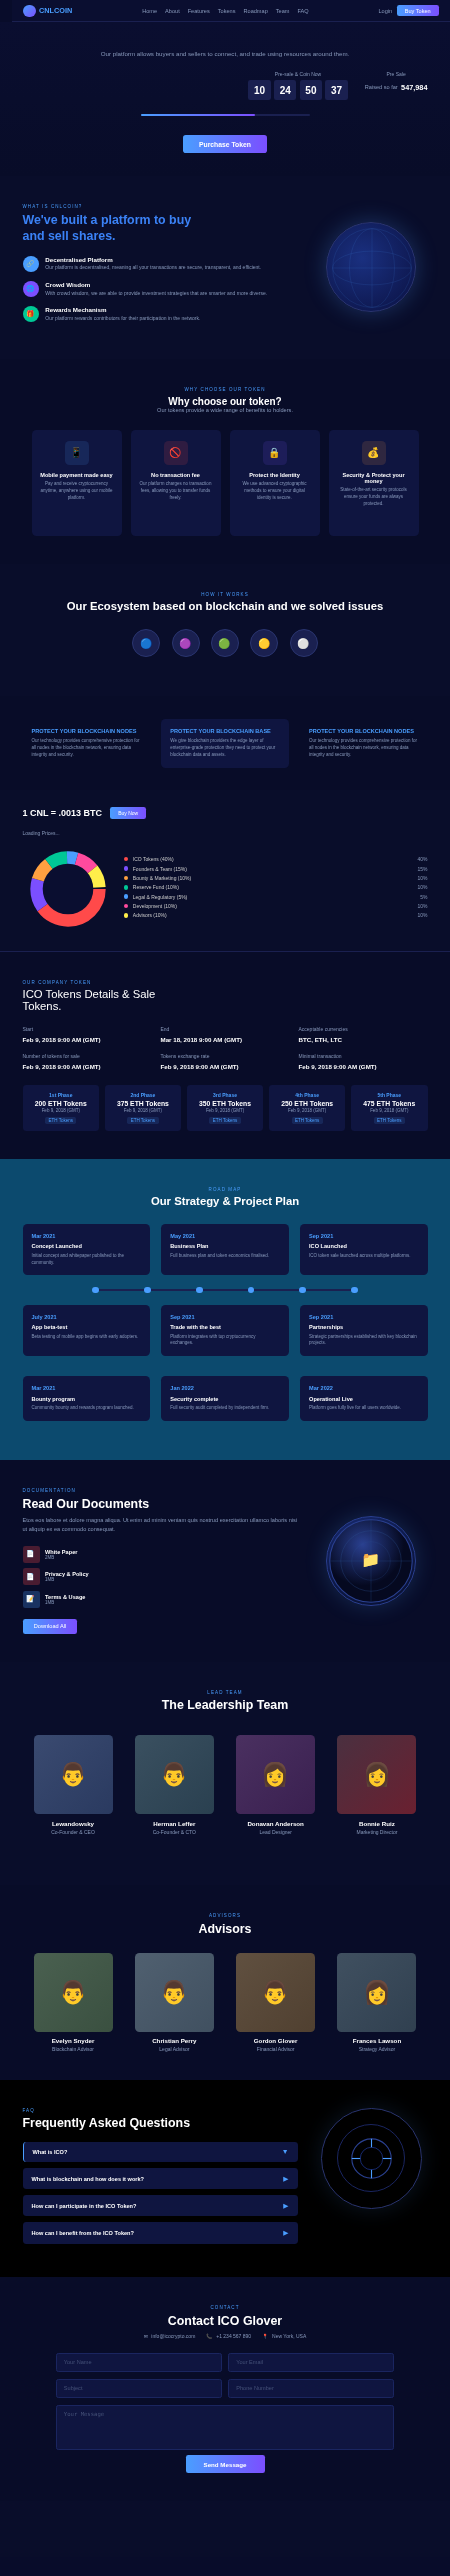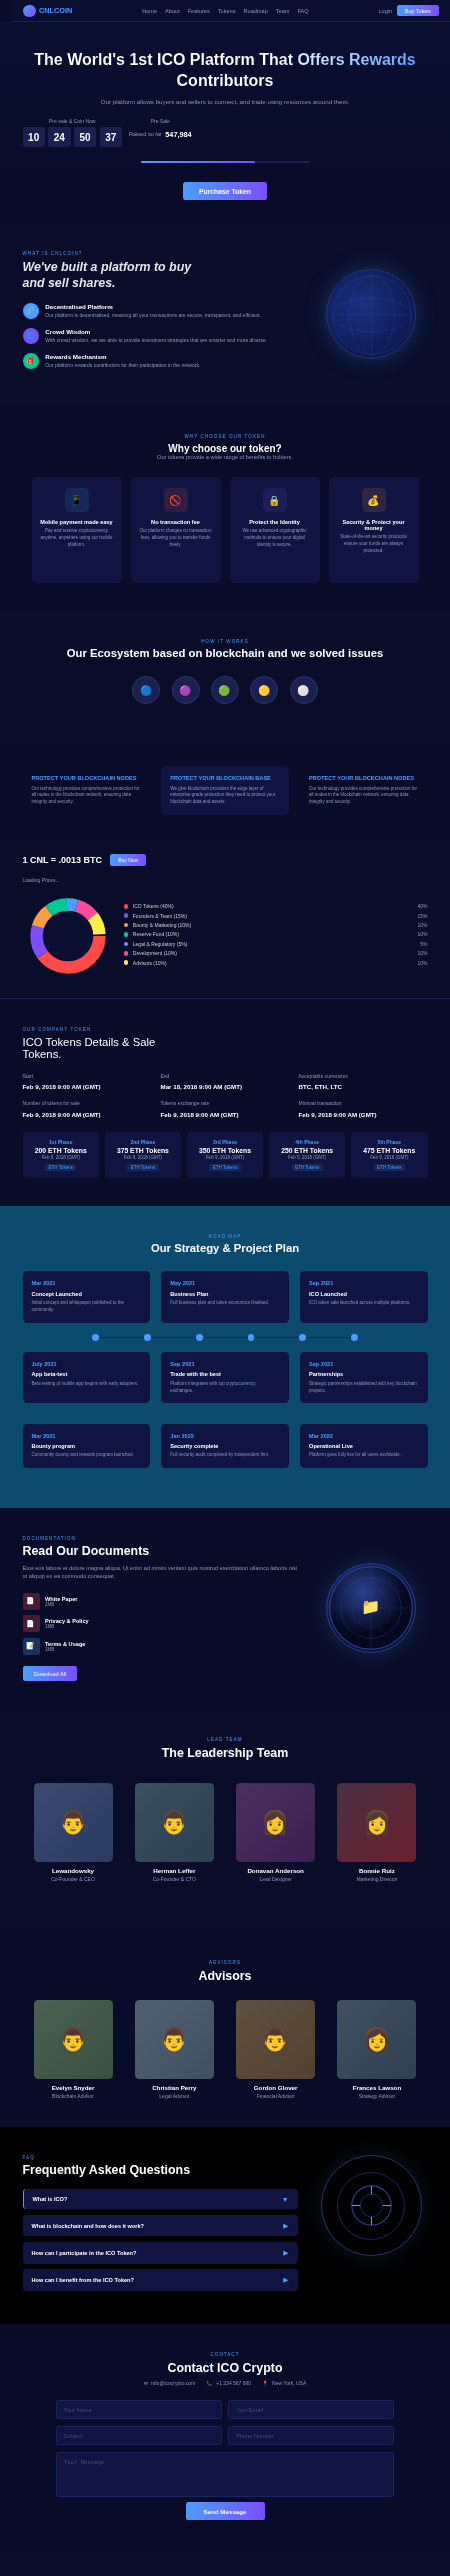--- a/index.html
+++ b/index.html
@@ -69,22 +69,22 @@
       -webkit-background-clip: text;
       -webkit-text-fill-color: transparent;
     }
     .hero p {
       font-size: 6.2px;
       color: #8899bb;
       margin-bottom: 13.5px;
     }
     .hero-counters {
       display: flex;
-      justify-content: flex-start;
-      gap: 7px;
+      justify-content: flex-end;
+      gap: 17px;
       margin-bottom: 13.5px;
     }
     .hero-counter-group {
       text-align: center;
     }
     .hero-counter-label {
       font-size: 5px;
       color: #8899bb;
       margin-bottom: 3.4px;
     }
@@ -134,21 +134,21 @@
       gap: 22.5px;
       align-items: center;
     }
     .about-text { flex: 1; }
     .about-text h2 {
       font-size: 12.4px;
       font-weight: 800;
       margin-bottom: 11.3px;
       line-height: 1.3;
     }
-    .about-text h2 span { color: #e5e5e5; font-style: italic; }
+    .about-text h2 span { color: #3b82f6; }
     .feature-item {
       display: flex;
       align-items: flex-start;
       gap: 6.8px;
       margin-bottom: 9px;
     }
     .feature-icon {
       width: 16px; height: 16px;
       border-radius: 50%;
       display: flex;
@@ -644,21 +644,20 @@
     <span>Team</span>
     <span>FAQ</span>
   </nav>
   <div style="display:flex;gap:4.5px;align-items:center;">
     <span style="font-size:5.6px;color:#8899bb;cursor:pointer;">Login</span>
     <button class="header-btn">Buy Token</button>
   </div>
 </header>
 
 <section class="hero">
-  <h1>The World's 1st ICO Platform That Offers Rewards Contributors</h1>
   <p>Our platform allows buyers and sellers to connect, and trade using resources around them.</p>
   <div class="hero-counters">
     <div class="hero-counter-group">
       <div class="hero-counter-label">Pre-sale &amp; Coin Now</div>
       <div class="hero-counter-boxes">
         <div class="counter-box">10</div>
         <div class="counter-box">24</div>
         <div class="counter-box">50</div>
         <div class="counter-box">37</div>
       </div>
@@ -1132,21 +1131,21 @@
             <line x1="60" y1="40" x2="75" y2="40" stroke="#4a9eff" stroke-width="2"></line>
           </svg>
         </div>
       </div>
     </div>
   </div>
 </section>
 
 <section class="contact-section">
   <span class="small-tag">CONTACT</span>
-  <h2>Contact ICO Crypto</h2>
+  <h2>Contact ICO Glover</h2>
   <div class="contact-info-row">
     <div class="contact-info-item">
       <span>✉</span>
       <span>info@icocrypto.com</span>
     </div>
     <div class="contact-info-item">
       <span>📞</span>
       <span>+1 234 567 890</span>
     </div>
     <div class="contact-info-item">

